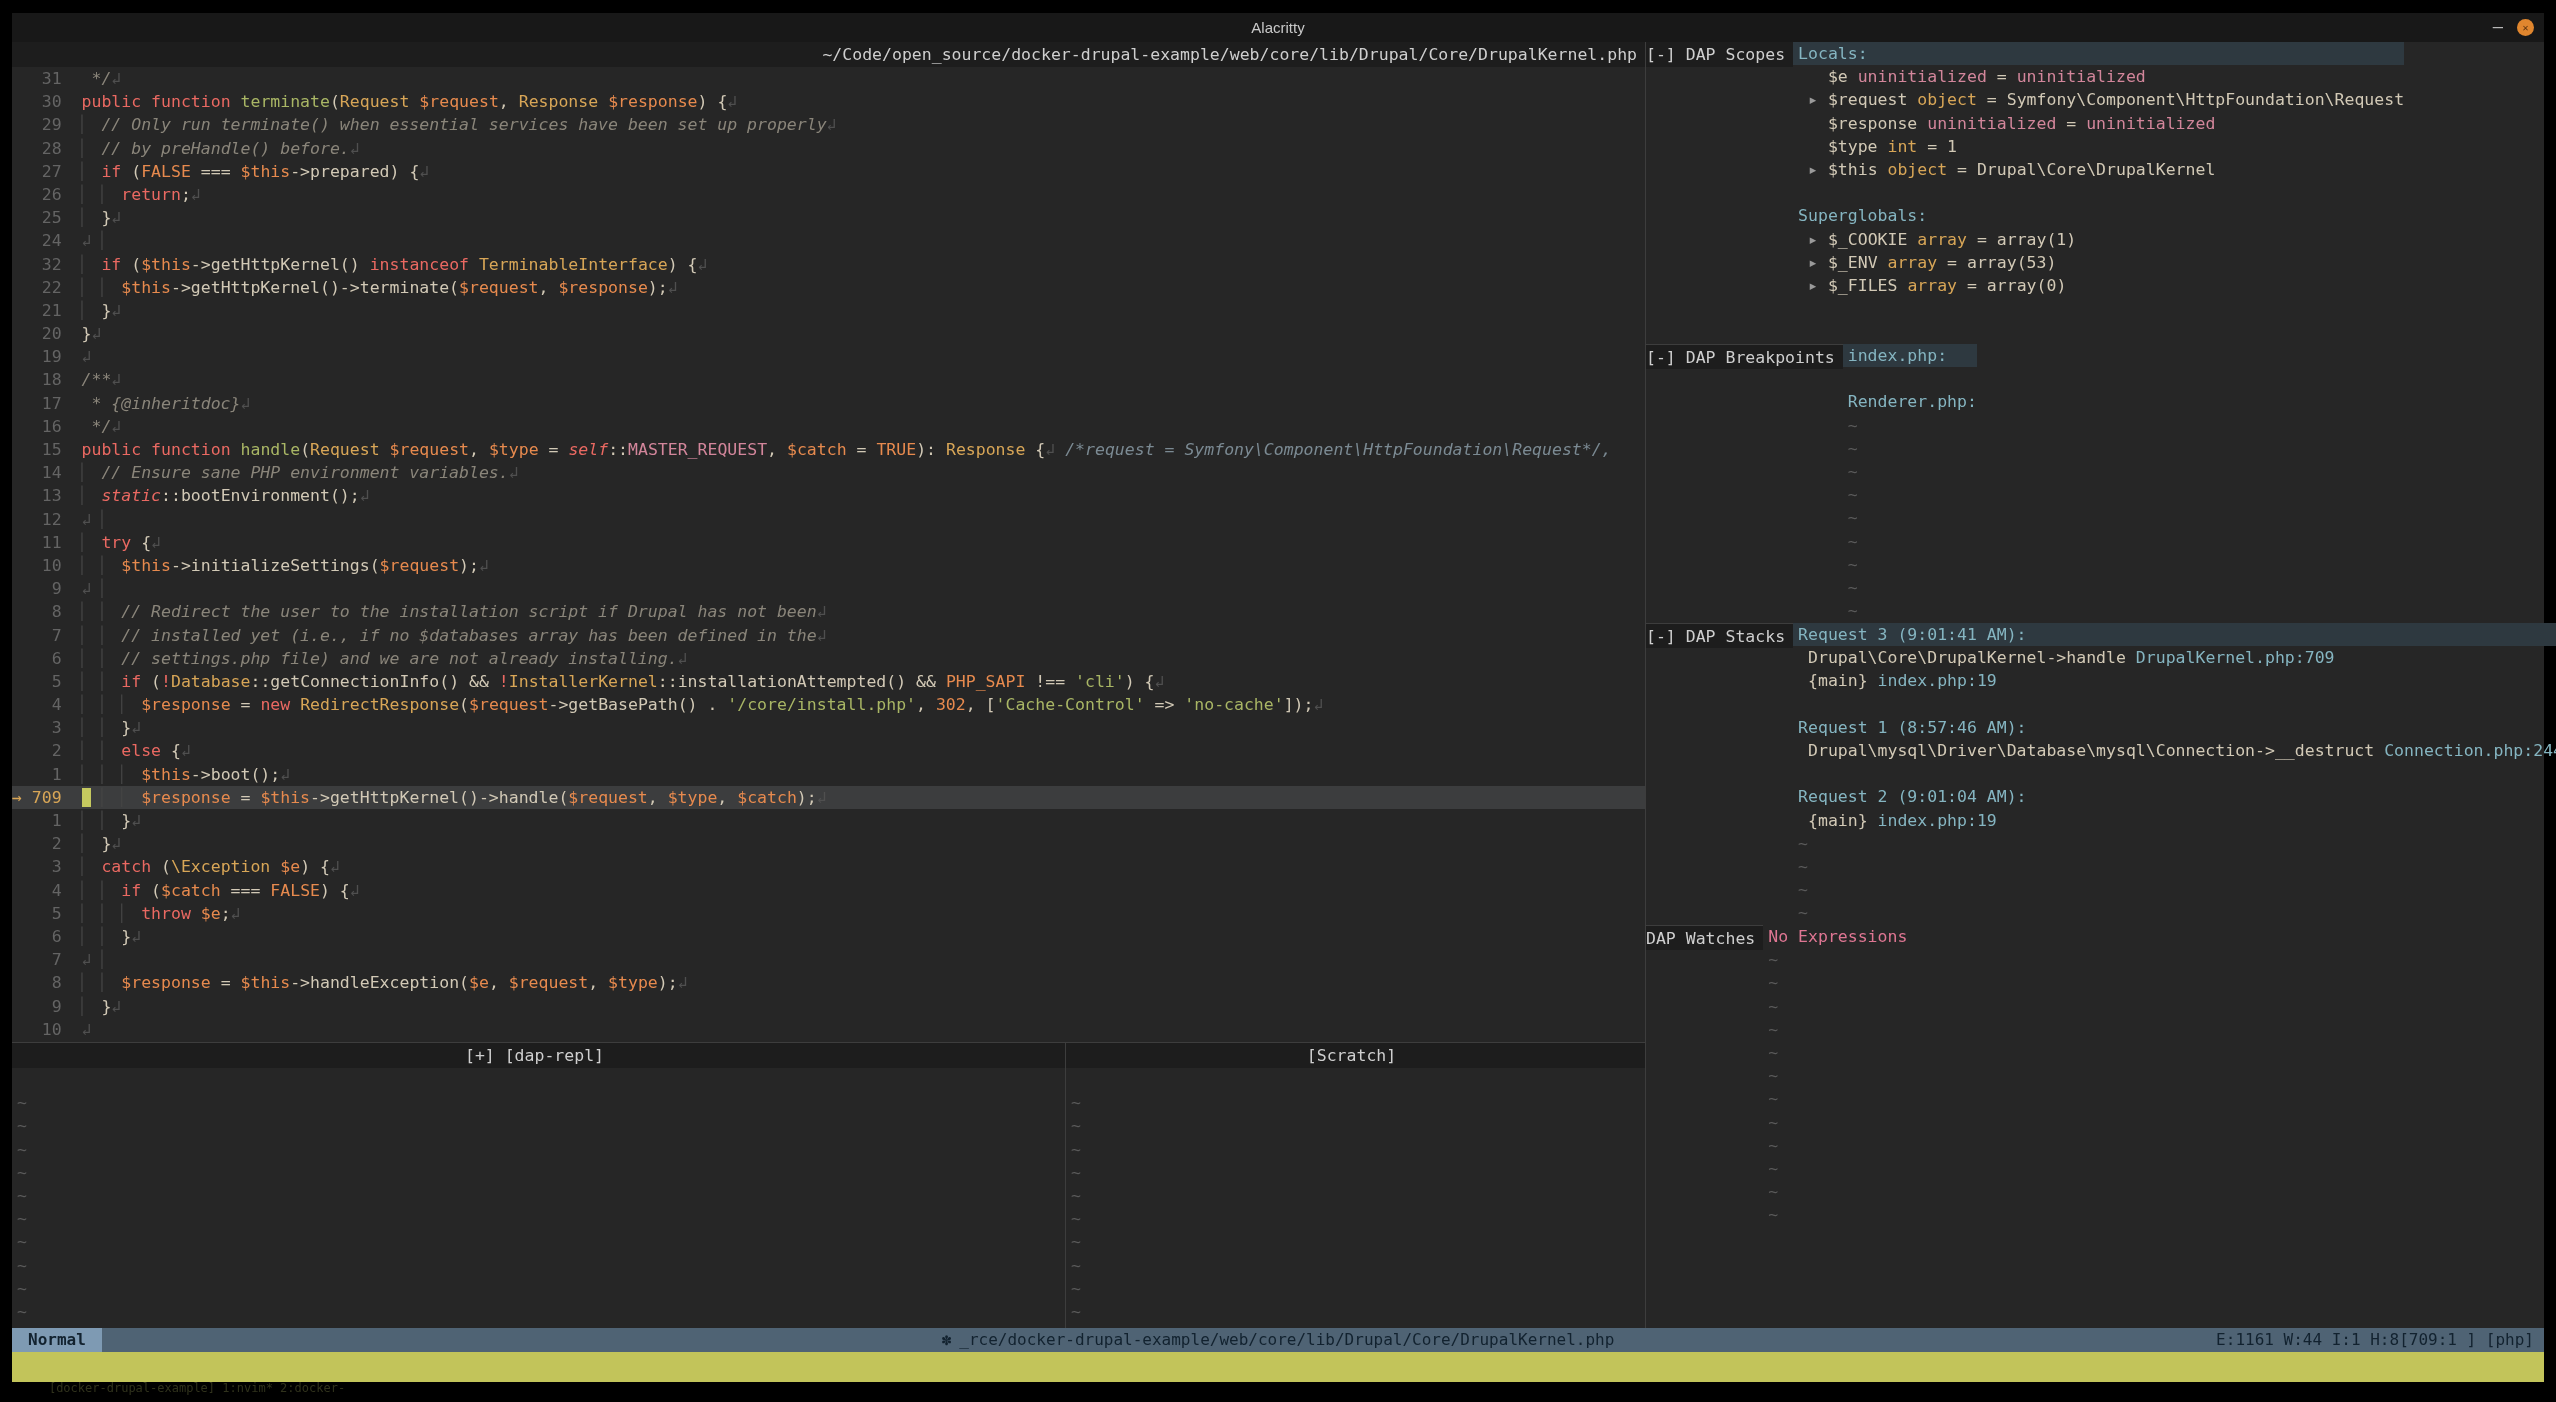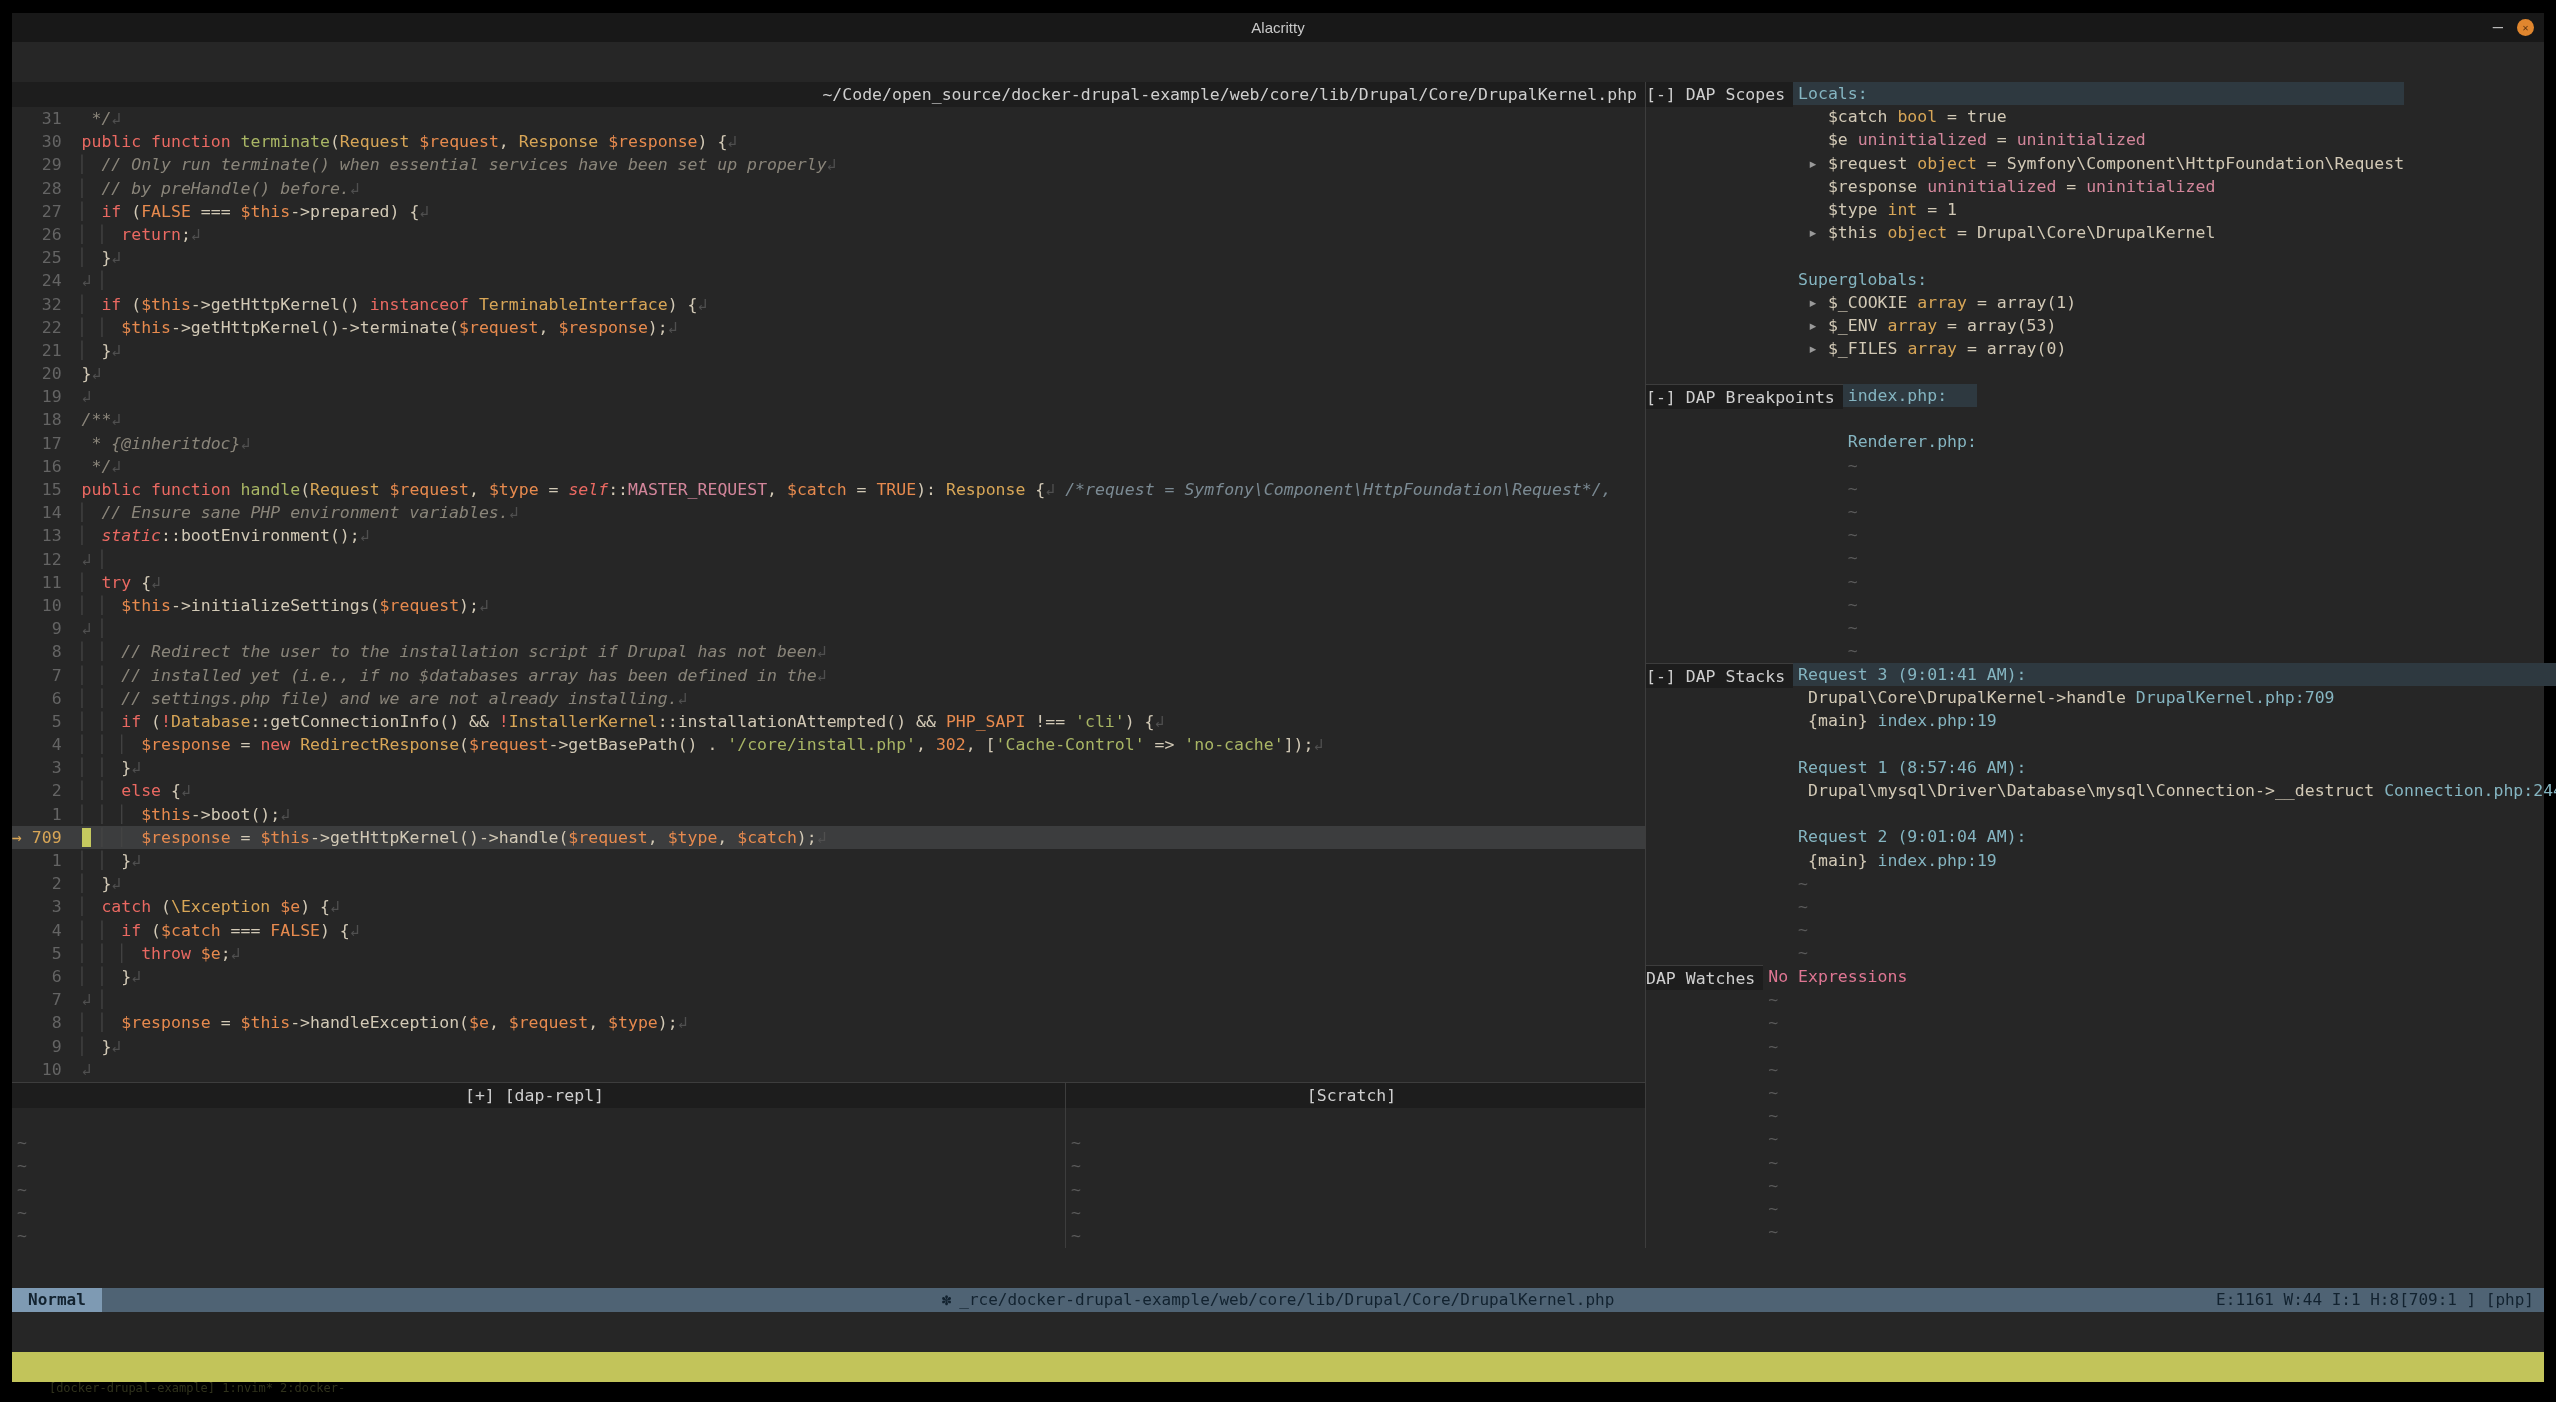--- a/index.html
+++ b/index.html
@@ -1,21 +1,21 @@
 <!DOCTYPE html>
 <html style="--bg: #262626; --fg: #d2c9b6; --sep: #3d3d3d; --red: #ea6962; --orange: #e78a4e; --yellow: #d8a657; --green: #a9b665; --cyan: #85b5c1; --purple: #d3869b; --pink: #df7693; --gray: #8a857a; --virt: #7b8a93; --guide: #454545; --eol: #4f4f4f; --tilde: #5a5a5a; --arrow: #9a9a9a; --gut: #646464; --gutcur: #d8a657; --cursor: #c5c95f; --cursorline: #3c3d3e; --hlrow: #2e3940; --wb_bg: #1d1d1d; --wb_fg: #cfcfcf; --title_bg: #181818; --title_fg: #c9c9c9; --close: #e0862e; --sl_bg: #4f6374; --sl_seg: #7e9ab3; --sl_fg: #12222f; --tmux_bg: #c2c45a; --tmux_fg: #30321c;"><head>
 <meta charset="utf-8">
 <style>
   html,body{margin:0;padding:0;width:2556px;height:1402px;background:#000;overflow:hidden}
   *{box-sizing:border-box}
   .window{
     position:absolute;left:12px;top:13px;width:2532px;height:1369px;
     background:var(--bg,#262626);
     font-family:"DejaVu Sans Mono",monospace;
-    display:flex;flex-direction:column;gap:40px;
+    display:flex;flex-direction:column;
   }
   
   .titlebar{height:29px;flex:none;background:var(--title_bg,#181818);position:relative}
   .title{position:absolute;left:50%;top:0;transform:translateX(-50%);
     line-height:29px;font-family:"Liberation Sans",sans-serif;font-size:15px;color:var(--title_fg,#c9c9c9)}
   .controls{position:absolute;right:10px;top:0;height:29px;display:flex;align-items:center;gap:14px}
   .min{color:#b8b8b8;font-size:17px;line-height:29px;cursor:default}
   .close{width:17px;height:17px;border-radius:50%;background:var(--close,#e0862e);
     display:flex;align-items:center;justify-content:center}
   .close-x{font-size:10px;color:#5a3210;line-height:1}
@@ -177,21 +177,20 @@
               <div class="row prow"><span class="t-tl">~</span></div>
             </div>
         </div>
       </div>
     </div>
     <div class="right">
         <div class="sec sec-scopes">
           <div class="sec-header">[-] DAP Scopes</div>
           <div class="sec-body">
             <div class="row prow hl"><span class="t-cy">Locals:</span></div>
-            <div class="row prow"><span class="t-pl">   $catch </span><span class="t-ty">bool</span><span class="t-pl"> = true</span></div>
             <div class="row prow"><span class="t-pl">   $e </span><span class="t-pu">uninitialized</span><span class="t-pl"> = </span><span class="t-pu">uninitialized</span></div>
             <div class="row prow"><span class="t-ar"> ▸ </span><span class="t-pl">$request </span><span class="t-ty">object</span><span class="t-pl"> = Symfony\Component\HttpFoundation\Request</span></div>
             <div class="row prow"><span class="t-pl">   $response </span><span class="t-pu">uninitialized</span><span class="t-pl"> = </span><span class="t-pu">uninitialized</span></div>
             <div class="row prow"><span class="t-pl">   $type </span><span class="t-ty">int</span><span class="t-pl"> = 1</span></div>
             <div class="row prow"><span class="t-ar"> ▸ </span><span class="t-pl">$this </span><span class="t-ty">object</span><span class="t-pl"> = Drupal\Core\DrupalKernel</span></div>
             <div class="row prow"></div>
             <div class="row prow"><span class="t-cy">Superglobals:</span></div>
             <div class="row prow"><span class="t-ar"> ▸ </span><span class="t-pl">$_COOKIE </span><span class="t-ty">array</span><span class="t-pl"> = array(1)</span></div>
             <div class="row prow"><span class="t-ar"> ▸ </span><span class="t-pl">$_ENV </span><span class="t-ty">array</span><span class="t-pl"> = array(53)</span></div>
             <div class="row prow"><span class="t-ar"> ▸ </span><span class="t-pl">$_FILES </span><span class="t-ty">array</span><span class="t-pl"> = array(0)</span></div>

